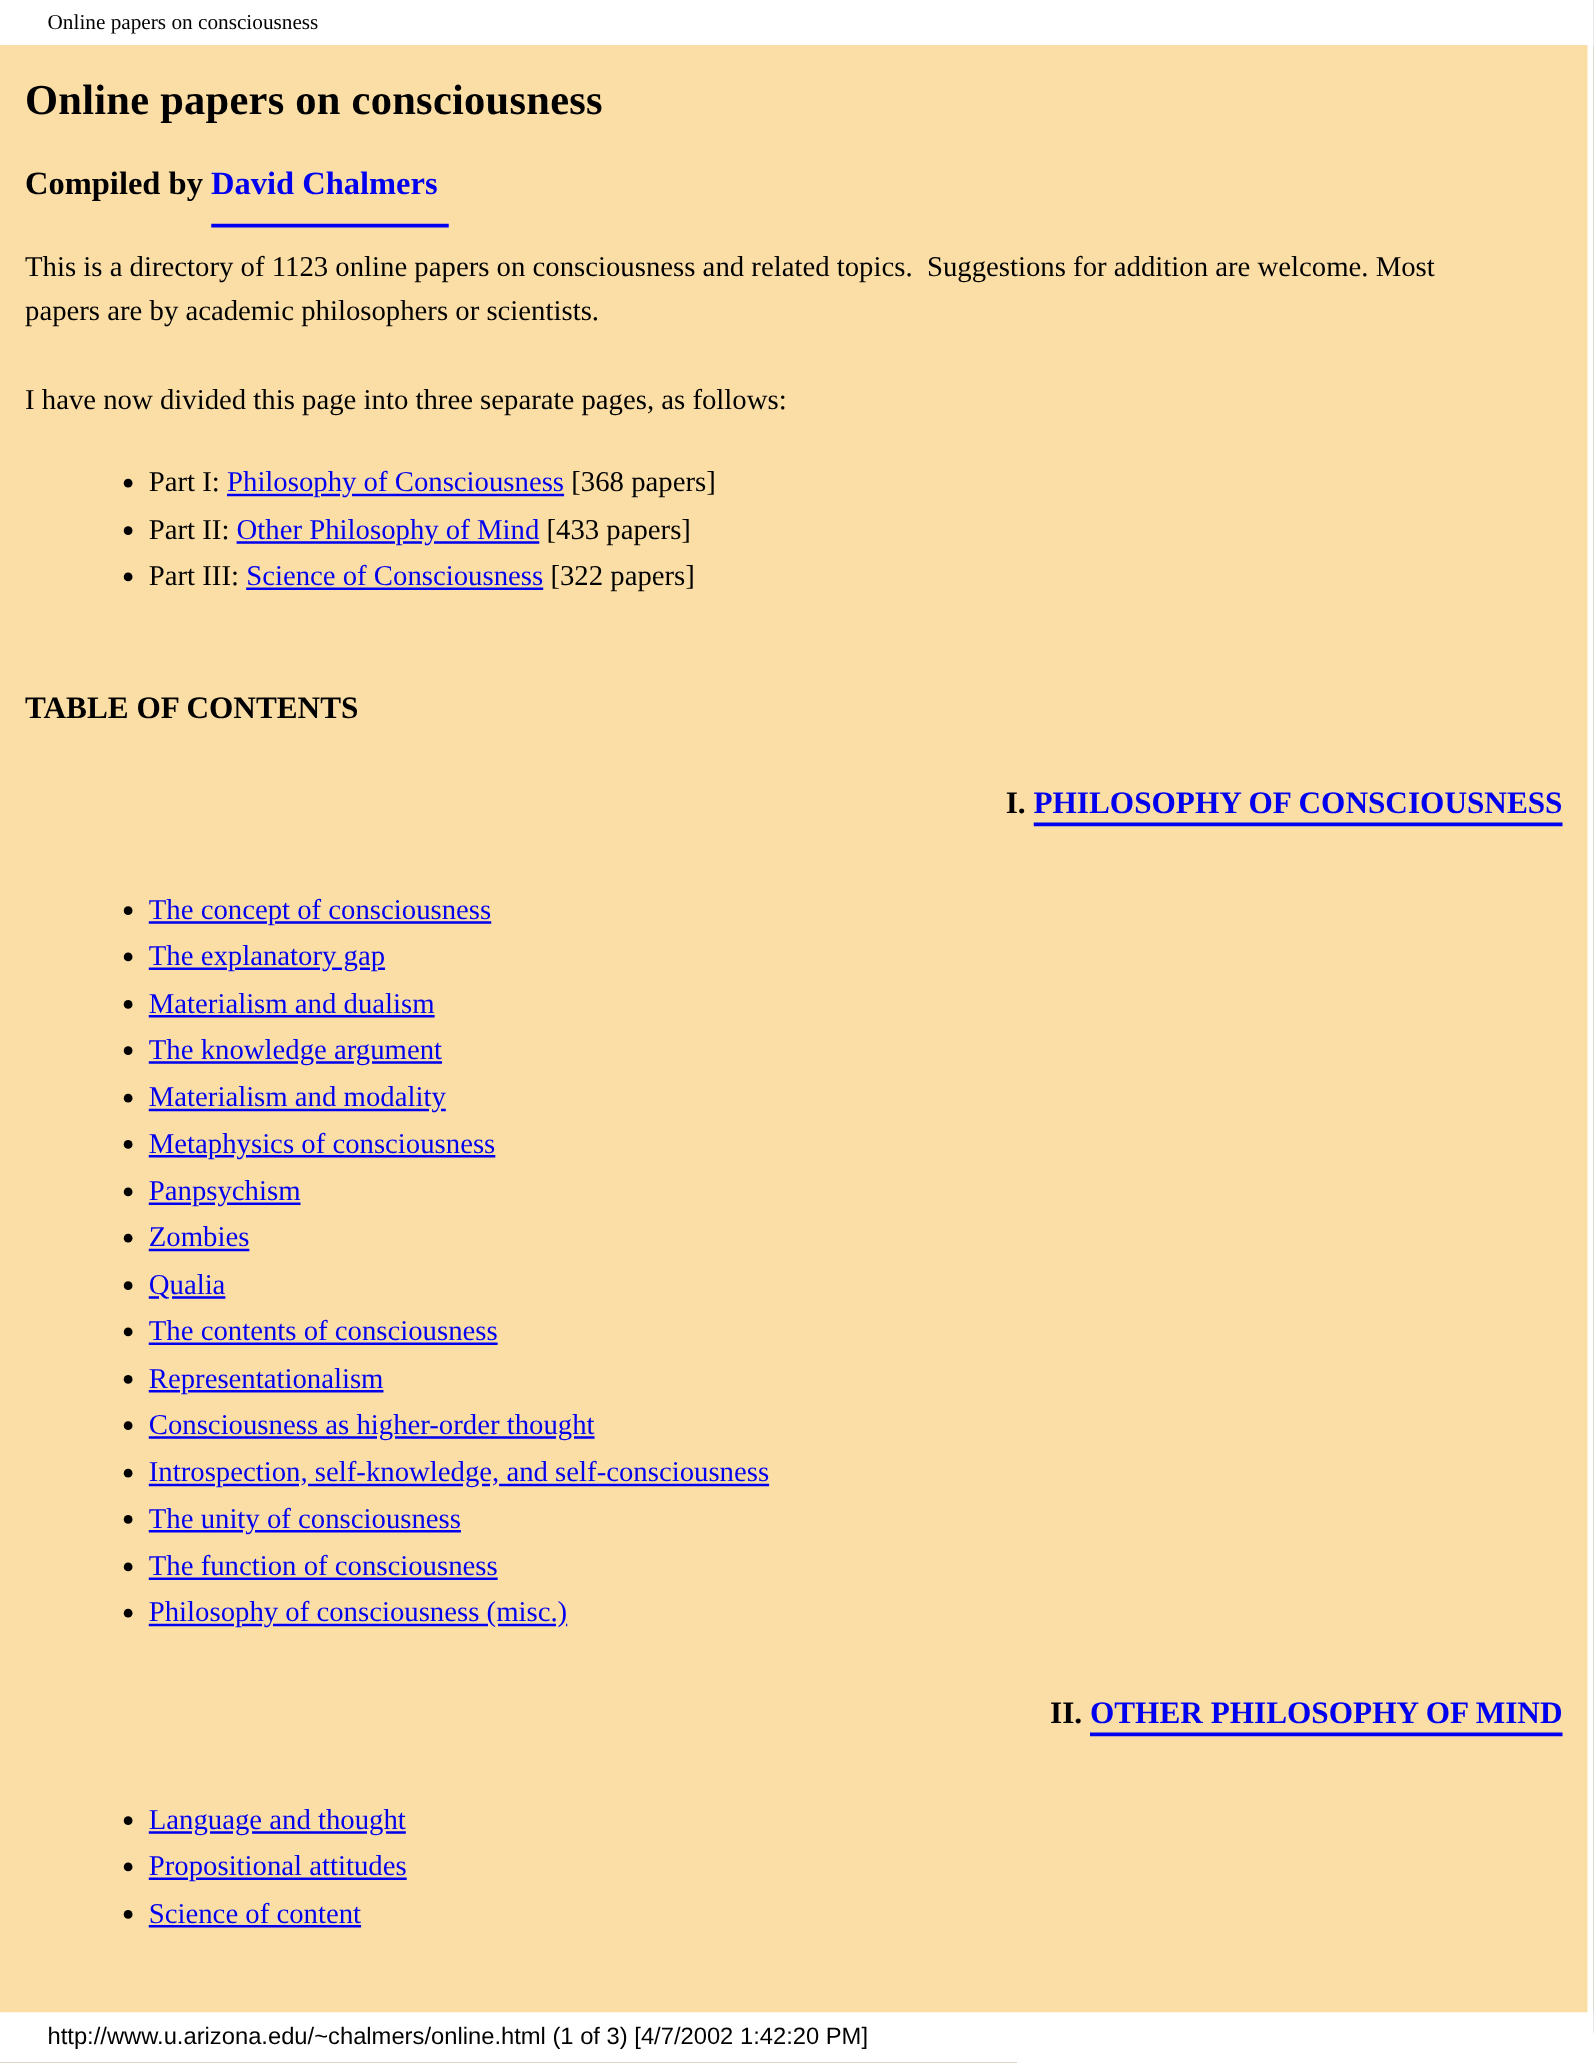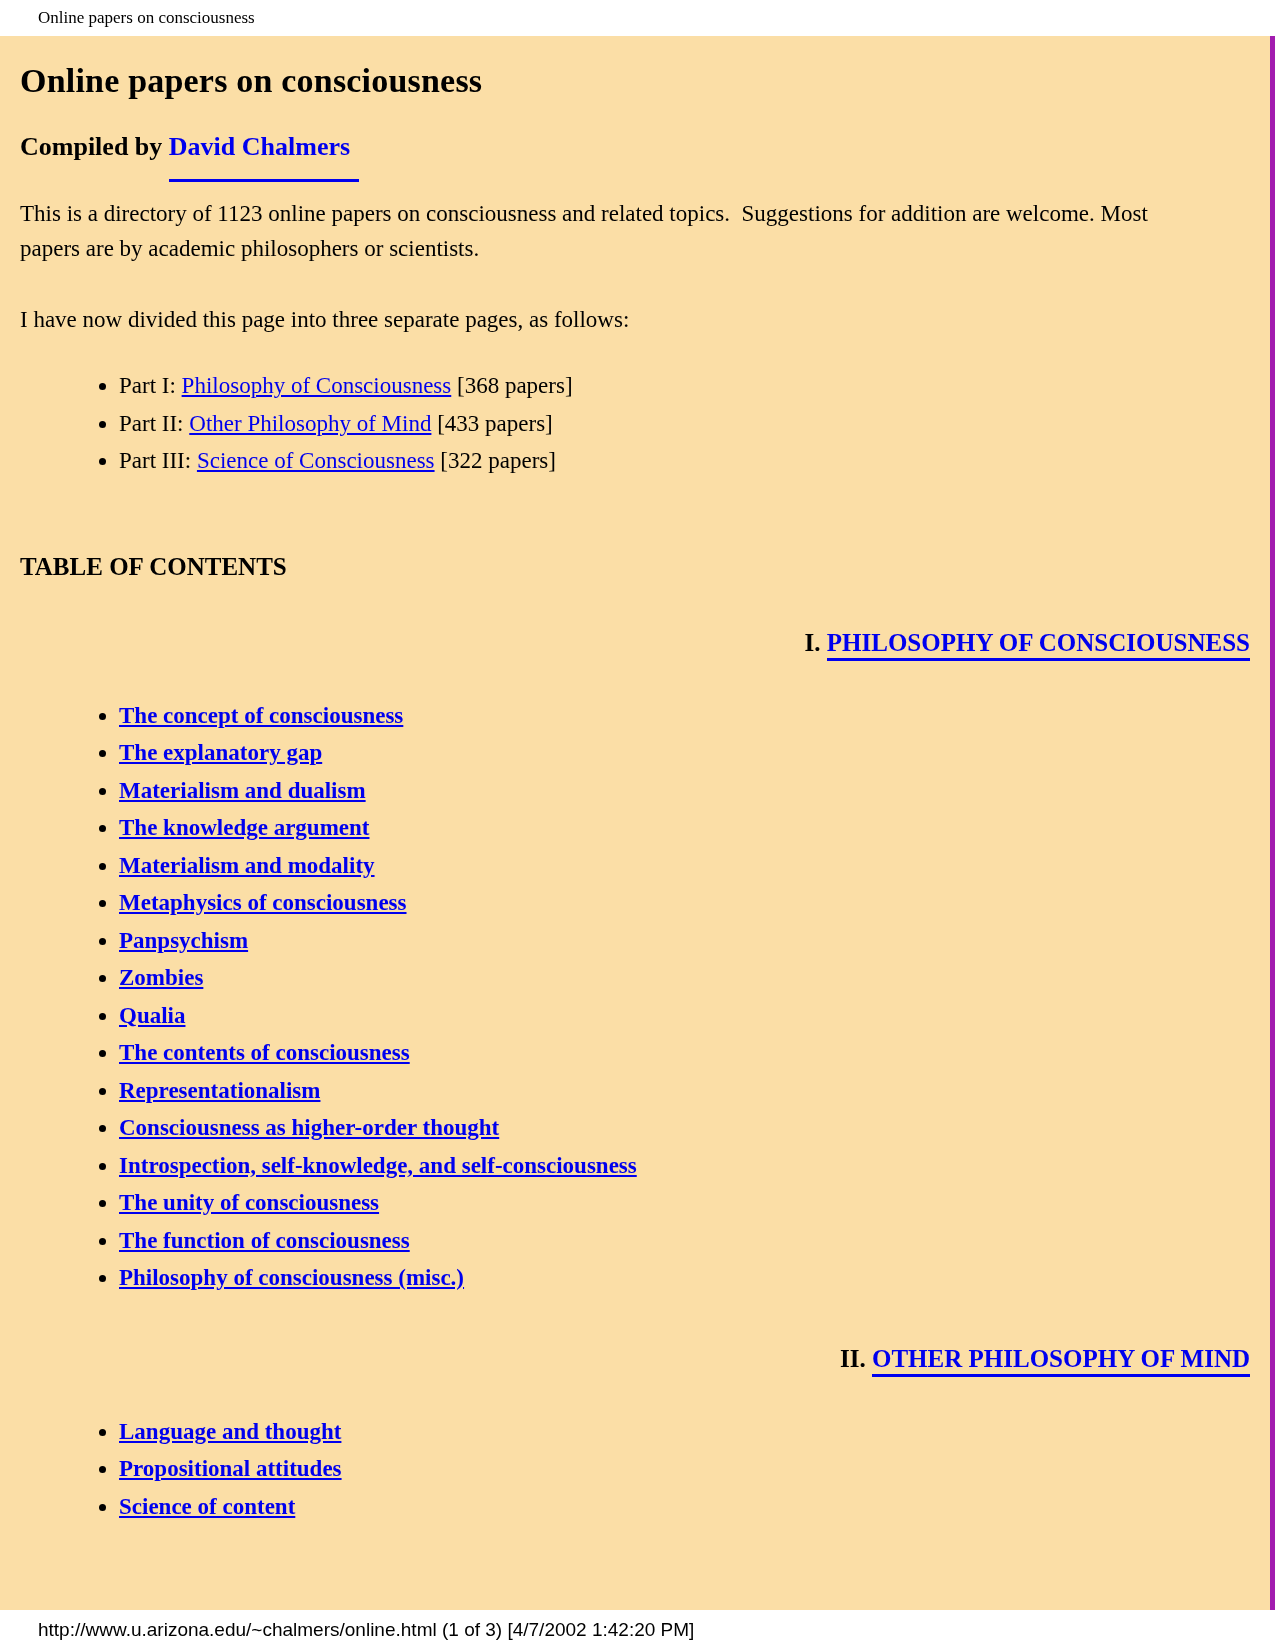--- a/index.html
+++ b/index.html
@@ -1,18 +1,18 @@
 <!DOCTYPE html>
 <html style="--page-bg: #fbdea6; --link: #0000ee;"><head>
 <meta charset="utf-8">
 <style>
   html,body{margin:0;padding:0;}
   body{background:#9a9a9a;}
   .page{
-    width:1275px;height:1650px;background:#a21caf;color:#000;
+    width:1275px;height:1650px;background:#ffffff;color:#000;
     font-family:"Liberation Serif",serif;
     display:flex;flex-direction:column;overflow:hidden;
     margin:0 auto;position:relative;
   }
   .print-band{flex:none;background:#ffffff;display:flex;align-items:center;padding-left:38px;}
   .print-band.top{height:36px;font-size:17px;font-family:"Liberation Serif",serif;}
   .print-band.bottom{height:40px;font-size:19px;font-family:"Liberation Sans",sans-serif;}
   .content{
     flex:1;background:var(--page-bg,#fbdea6);
     margin-right:5px;
@@ -27,21 +27,21 @@
   p.intro{font-size:23px;line-height:35px;margin:34px 0 0 0;max-width:1140px;white-space:pre-wrap;}
   p.note{font-size:23px;line-height:35px;margin:36px 0 0 0;}
   ul.blist{margin:30px 0 0 0;padding:0 0 0 99px;font-size:23px;list-style:disc outside;}
   ul.blist li{line-height:37.5px;}
   ul.blist li::marker{color:#000;}
   h2.toc{font-size:25px;font-weight:bold;margin:73px 0 0 0;}
   h2.sec{font-size:25px;font-weight:bold;margin:48px 0 0 0;text-align:right;}
   h2.sec .numeral{color:#000;}
   h2.sec a{color:var(--link,#0000ee);text-decoration:none;cursor:pointer;
     border-bottom:3px solid var(--link,#0000ee);padding-bottom:2px;}
-  ul.items{margin-top:40px;font-weight:bold;}
+  ul.items{margin-top:52px;}
 </style>
 </head>
 <body>
 
 <div class="page">
 
   <div class="print-band top">
     <span>Online papers on consciousness</span>
   </div>
 

